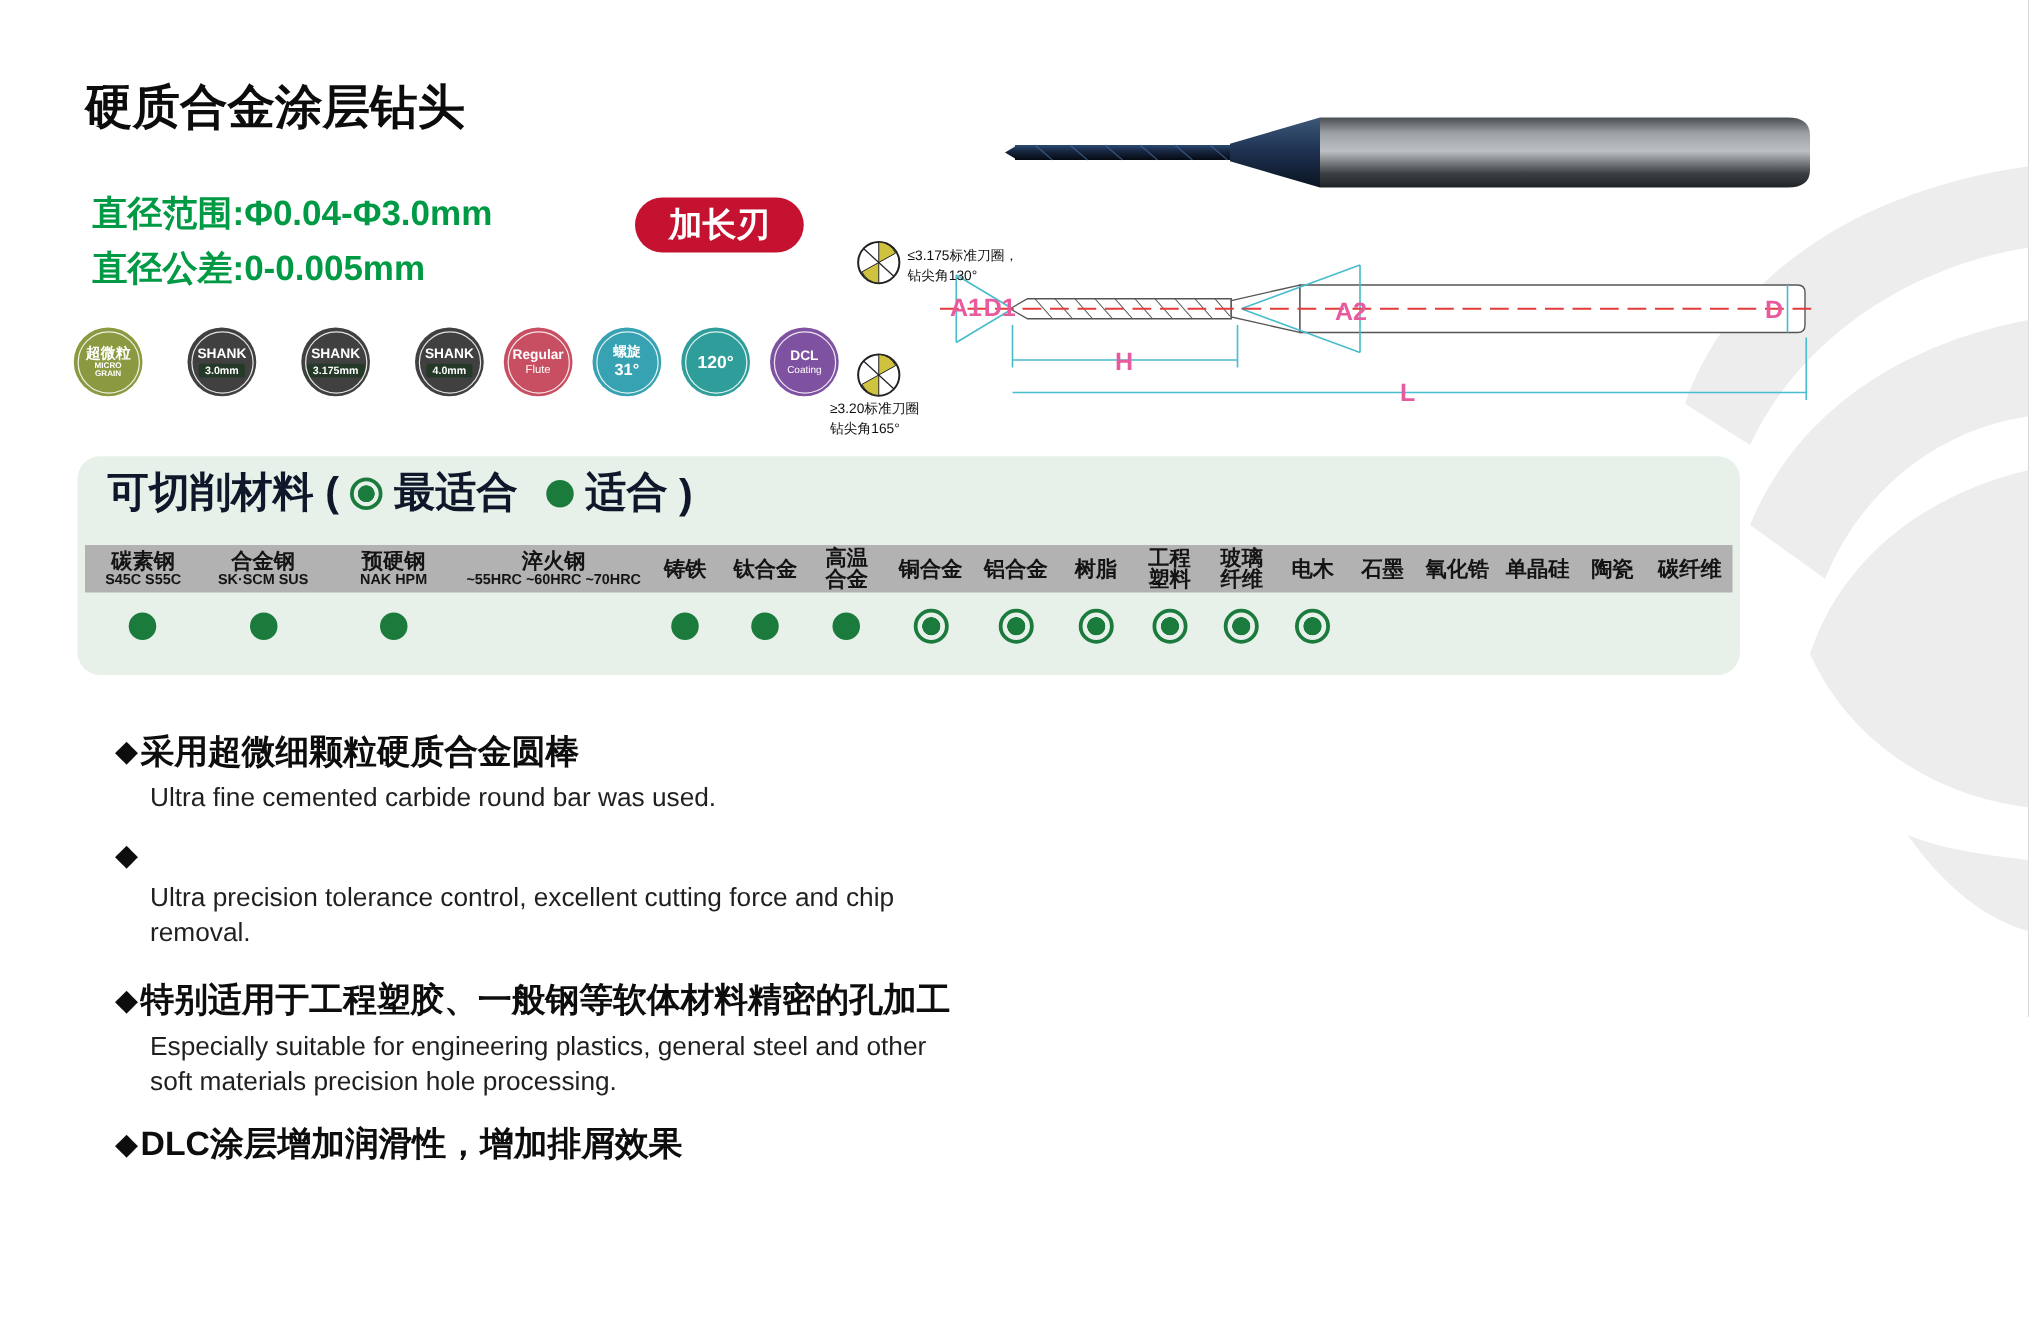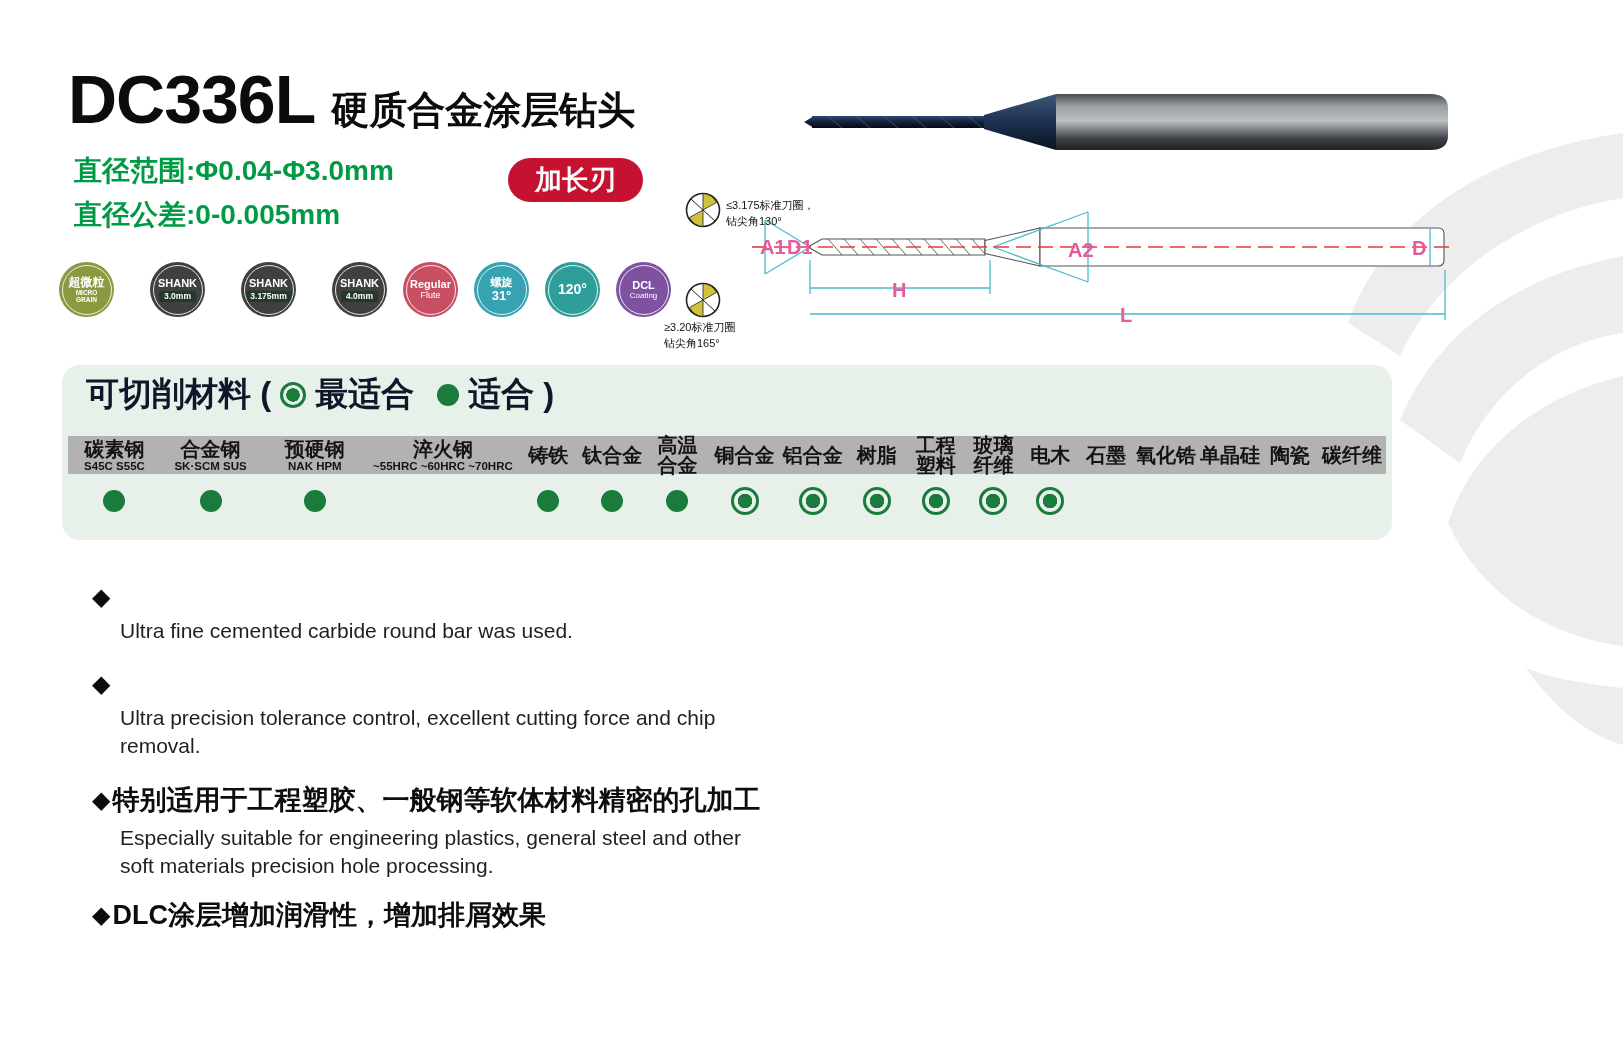--- a/index.html
+++ b/index.html
@@ -43,21 +43,21 @@
   .note { position:absolute; font-size:11px; color:#111; line-height:1.35; z-index:3; white-space:nowrap; }
 
   
   .panel { position:absolute; left:62px; top:365px; width:1330px; height:175px; background:#e7f0e9; border-radius:18px; z-index:2; }
   .panel-title { position:absolute; left:24px; top:7px; display:flex; align-items:center; gap:9px;
     font-size:33px; font-weight:bold; color:#0f172a; }
   .mat-grid { display:grid; width:1318px;
     grid-template-columns:90fr 96fr 106fr 142fr 62fr 62fr 64fr 66fr 66fr 58fr 56fr 56fr 54fr 54fr 62fr 62fr 54fr 66fr; }
   .band { position:absolute; left:6px; top:71px; height:38px; background:#b2b2b2; align-items:center; }
   .band .cell { display:flex; flex-direction:column; align-items:center; justify-content:center; height:38px; }
-  .mat-name { font-size:20px; font-weight:bold; color:#141414; line-height:1.0; text-align:center; white-space:pre-line; }
+  .mat-name { font-size:17px; font-weight:bold; color:#141414; line-height:1.0; text-align:center; white-space:pre-line; }
   .mat-sub { font-size:11.5px; font-weight:bold; color:#141414; white-space:nowrap; margin-top:1px; }
   .dots-row { position:absolute; left:6px; top:112px; height:48px; }
   .dots-row .cell { display:flex; align-items:center; justify-content:center; height:48px; }
   .dot { border-radius:50%; }
   .dot-good { width:22px; height:22px; background:#1b7b3d; }
   .dot-best { width:28px; height:28px; border:3.5px solid #1b7b3d;
     background:radial-gradient(circle at center,#1b7b3d 0 7px,transparent 7.5px); }
   .legend-dot-best { width:26px; height:26px; border:3.5px solid #1b7b3d; border-radius:50%;
     background:radial-gradient(circle at center,#1b7b3d 0 6.5px,transparent 7px); }
   .legend-dot-good { width:22px; height:22px; border-radius:50%; background:#1b7b3d; }
@@ -75,21 +75,20 @@
 <div class="page">
 
   <svg class="swoosh" viewBox="0 0 335 660">
     <path d="M335,5 C195,25 95,95 60,195 L112,228 C152,142 240,85 335,70 Z" fill="#ededed"></path>
     <path d="M335,128 C228,148 148,205 112,292 L172,335 C202,262 265,215 335,205 Z" fill="#ededed"></path>
     <path d="M335,248 C250,268 185,320 160,395 C190,462 255,508 335,518 Z" fill="#ededed"></path>
     <path d="M238,540 C268,582 300,607 335,617 L335,560 C300,556 264,551 238,540 Z" fill="#ededed"></path>
   </svg>
 
   <div class="title-row">
-    <span class="model">DC336L</span>
     <span class="subtitle">硬质合金涂层钻头</span>
   </div>
   <div class="green-line gl1">直径范围:Φ0.04-Φ3.0mm</div>
   <div class="green-line gl2">直径公差:0-0.005mm</div>
   <div class="tag-pill">加长刃</div>
 
   <div class="badges">
     <div class="badge b1">
       <span class="badge-top">超微粒</span>
       <span class="badge-bottom">MICRO GRAIN</span>
@@ -322,20 +321,21 @@
         </div>
       <div class="cell">
           <span class="dot"></span>
         </div>
     </div>
   </div>
 
   <div class="feature f1">
     <div class="feat-zh">
         <span class="feat-bullet">◆</span>
+        <span>采用超微细颗粒硬质合金圆棒</span>
       </div>
     <div class="feat-en">Ultra fine cemented carbide round bar was used.</div>
   </div>
   <div class="feature f2">
     <div class="feat-zh">
         <span class="feat-bullet">◆</span>
       </div>
     <div class="feat-en">Ultra precision tolerance control, excellent cutting force and chip removal.</div>
   </div>
   <div class="feature f3">

